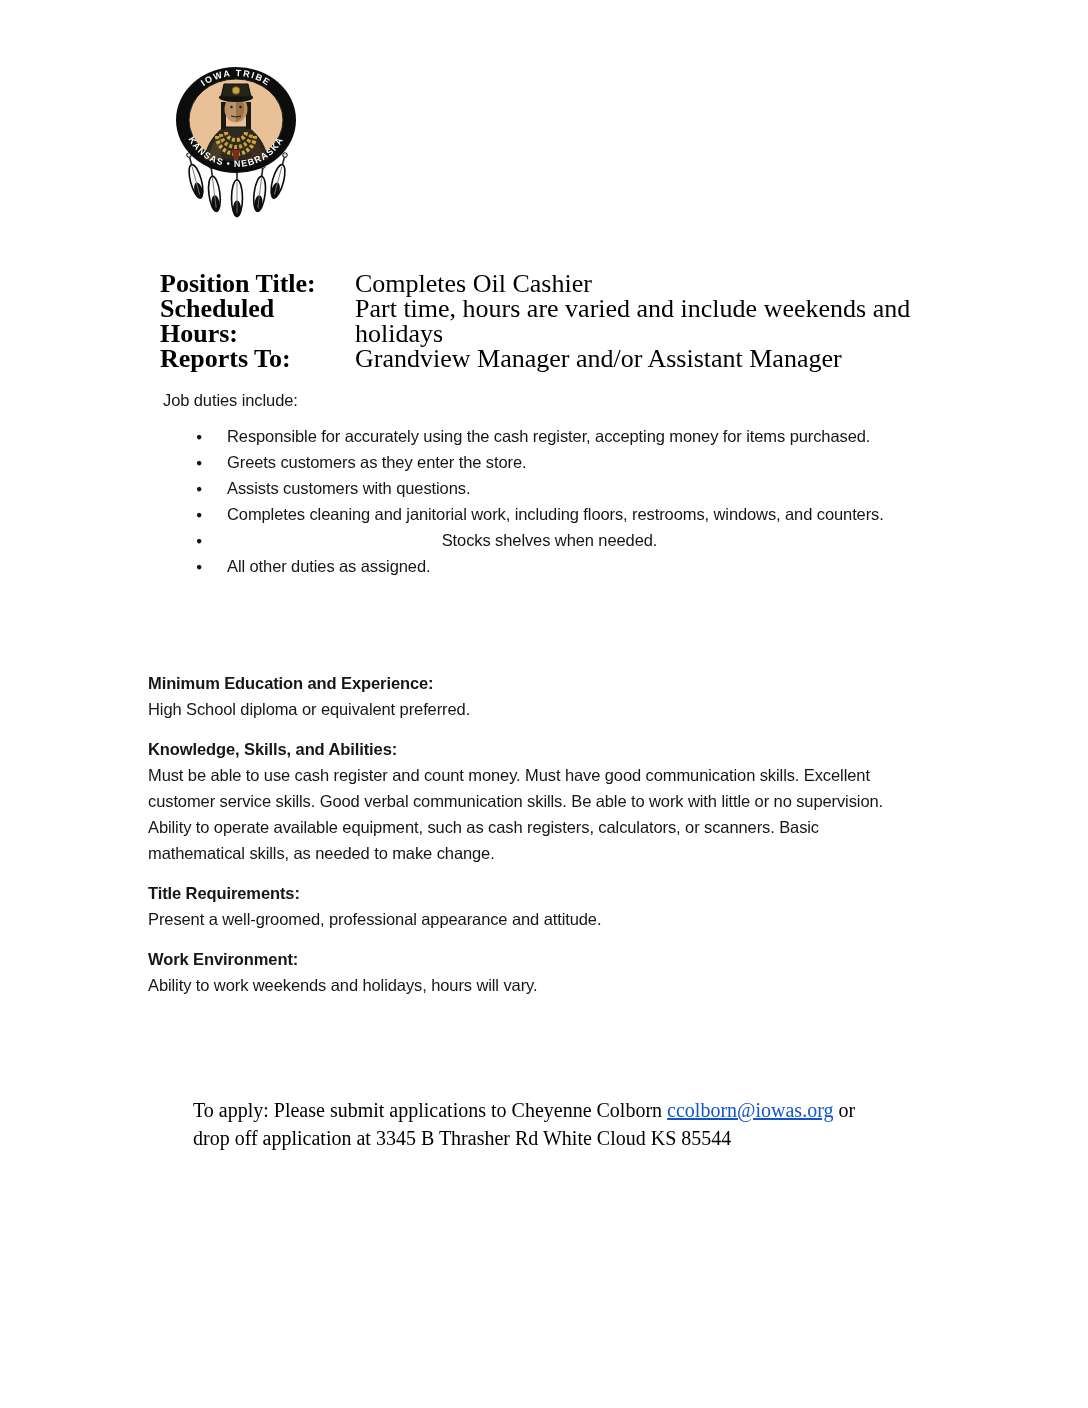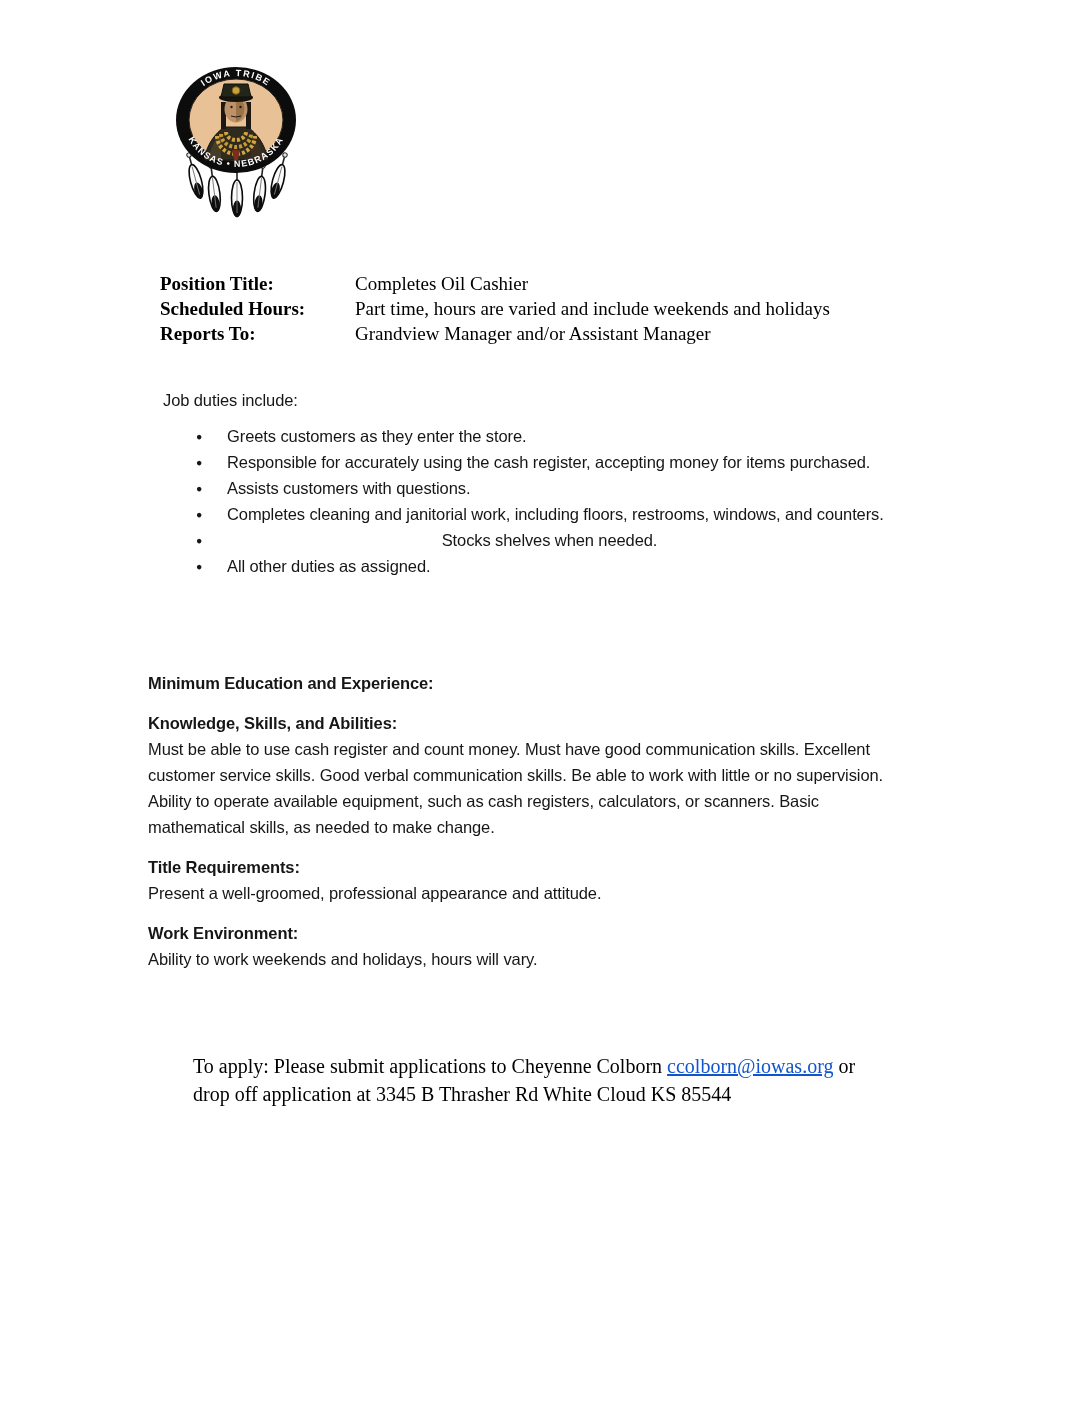--- a/index.html
+++ b/index.html
@@ -21,21 +21,21 @@
   
   #logo{position:absolute;left:174px;top:62px;width:132px;height:160px;}
   #logo .ring{fill:var(--logo_ring);}
   #logo .inner{fill:var(--logo_inner);stroke:#2a2115;stroke-width:1;}
   #logo .arc-text{fill:var(--logo_text);font-family:"Liberation Sans",sans-serif;
                   font-weight:bold;font-size:9px;letter-spacing:1.6px;}
   #logo .arc-text-bottom{letter-spacing:1.1px;}
   
   .header-block{
     position:absolute;left:160px;top:271px;width:790px;
-    font-family:"Liberation Serif",serif;font-size:19px;line-height:25px;
+    font-family:"Liberation Serif",serif;font-size:26px;line-height:25px;
     color:var(--serif_text);
   }
   .header-row{display:flex;}
   .header-label{flex:0 0 195px;font-weight:bold;}
   .header-value{flex:1;}
   
   .duties-heading{
     position:absolute;left:163px;top:387px;
     font-weight:normal;font-size:16.5px;line-height:26px;letter-spacing:-0.1px;
   }
@@ -52,21 +52,21 @@
   
   .sections{
     position:absolute;left:148px;top:670px;width:772px;
     font-size:16.5px;line-height:26px;letter-spacing:-0.1px;
   }
   .sections section{margin-bottom:14px;}
   .sections h3{font-size:16.5px;font-weight:bold;line-height:26px;}
   .sections p{line-height:26px;}
   
   .apply{
-    position:absolute;left:193px;top:1052px;width:760px;
+    position:absolute;left:193px;top:1096px;width:760px;
     font-family:"Liberation Serif",serif;font-size:20px;line-height:28px;
     color:var(--serif_text);
   }
   .apply a{color:var(--link);text-decoration:underline;cursor:pointer;}
 </style>
 </head>
 <body>
 
 <svg id="logo" viewBox="0 0 132 160" aria-hidden="true">
   <defs>
@@ -155,31 +155,32 @@
   </div>
   <div class="header-row">
     <div class="header-label">Reports To:</div>
     <div class="header-value">Grandview Manager and/or Assistant Manager</div>
   </div>
 </div>
 
 <div class="duties-heading">Job duties include:</div>
 
 <ul class="duties-list">
+  <li>Responsible for accurately using the cash register, accepting money for items purchased.</li>
   <li>Greets customers as they enter the store.</li>
-  <li>Responsible for accurately using the cash register, accepting money for items purchased.</li>
   <li>Assists customers with questions.</li>
   <li>Completes cleaning and janitorial work, including floors, restrooms, windows, and counters.</li>
   <li>Stocks shelves when needed.</li>
   <li>All other duties as assigned.</li>
 </ul>
 
 <div class="sections">
   <section>
     <h3>Minimum Education and Experience:</h3>
+    <p>High School diploma or equivalent preferred.</p>
   </section>
   <section>
     <h3>Knowledge, Skills, and Abilities:</h3>
     <p>Must be able to use cash register and count money. Must have good communication skills. Excellent customer service skills. Good verbal communication skills. Be able to work with little or no supervision. Ability to operate available equipment, such as cash registers, calculators, or scanners. Basic mathematical skills, as needed to make change.</p>
   </section>
   <section>
     <h3>Title Requirements:</h3>
     <p>Present a well-groomed, professional appearance and attitude.</p>
   </section>
   <section>

